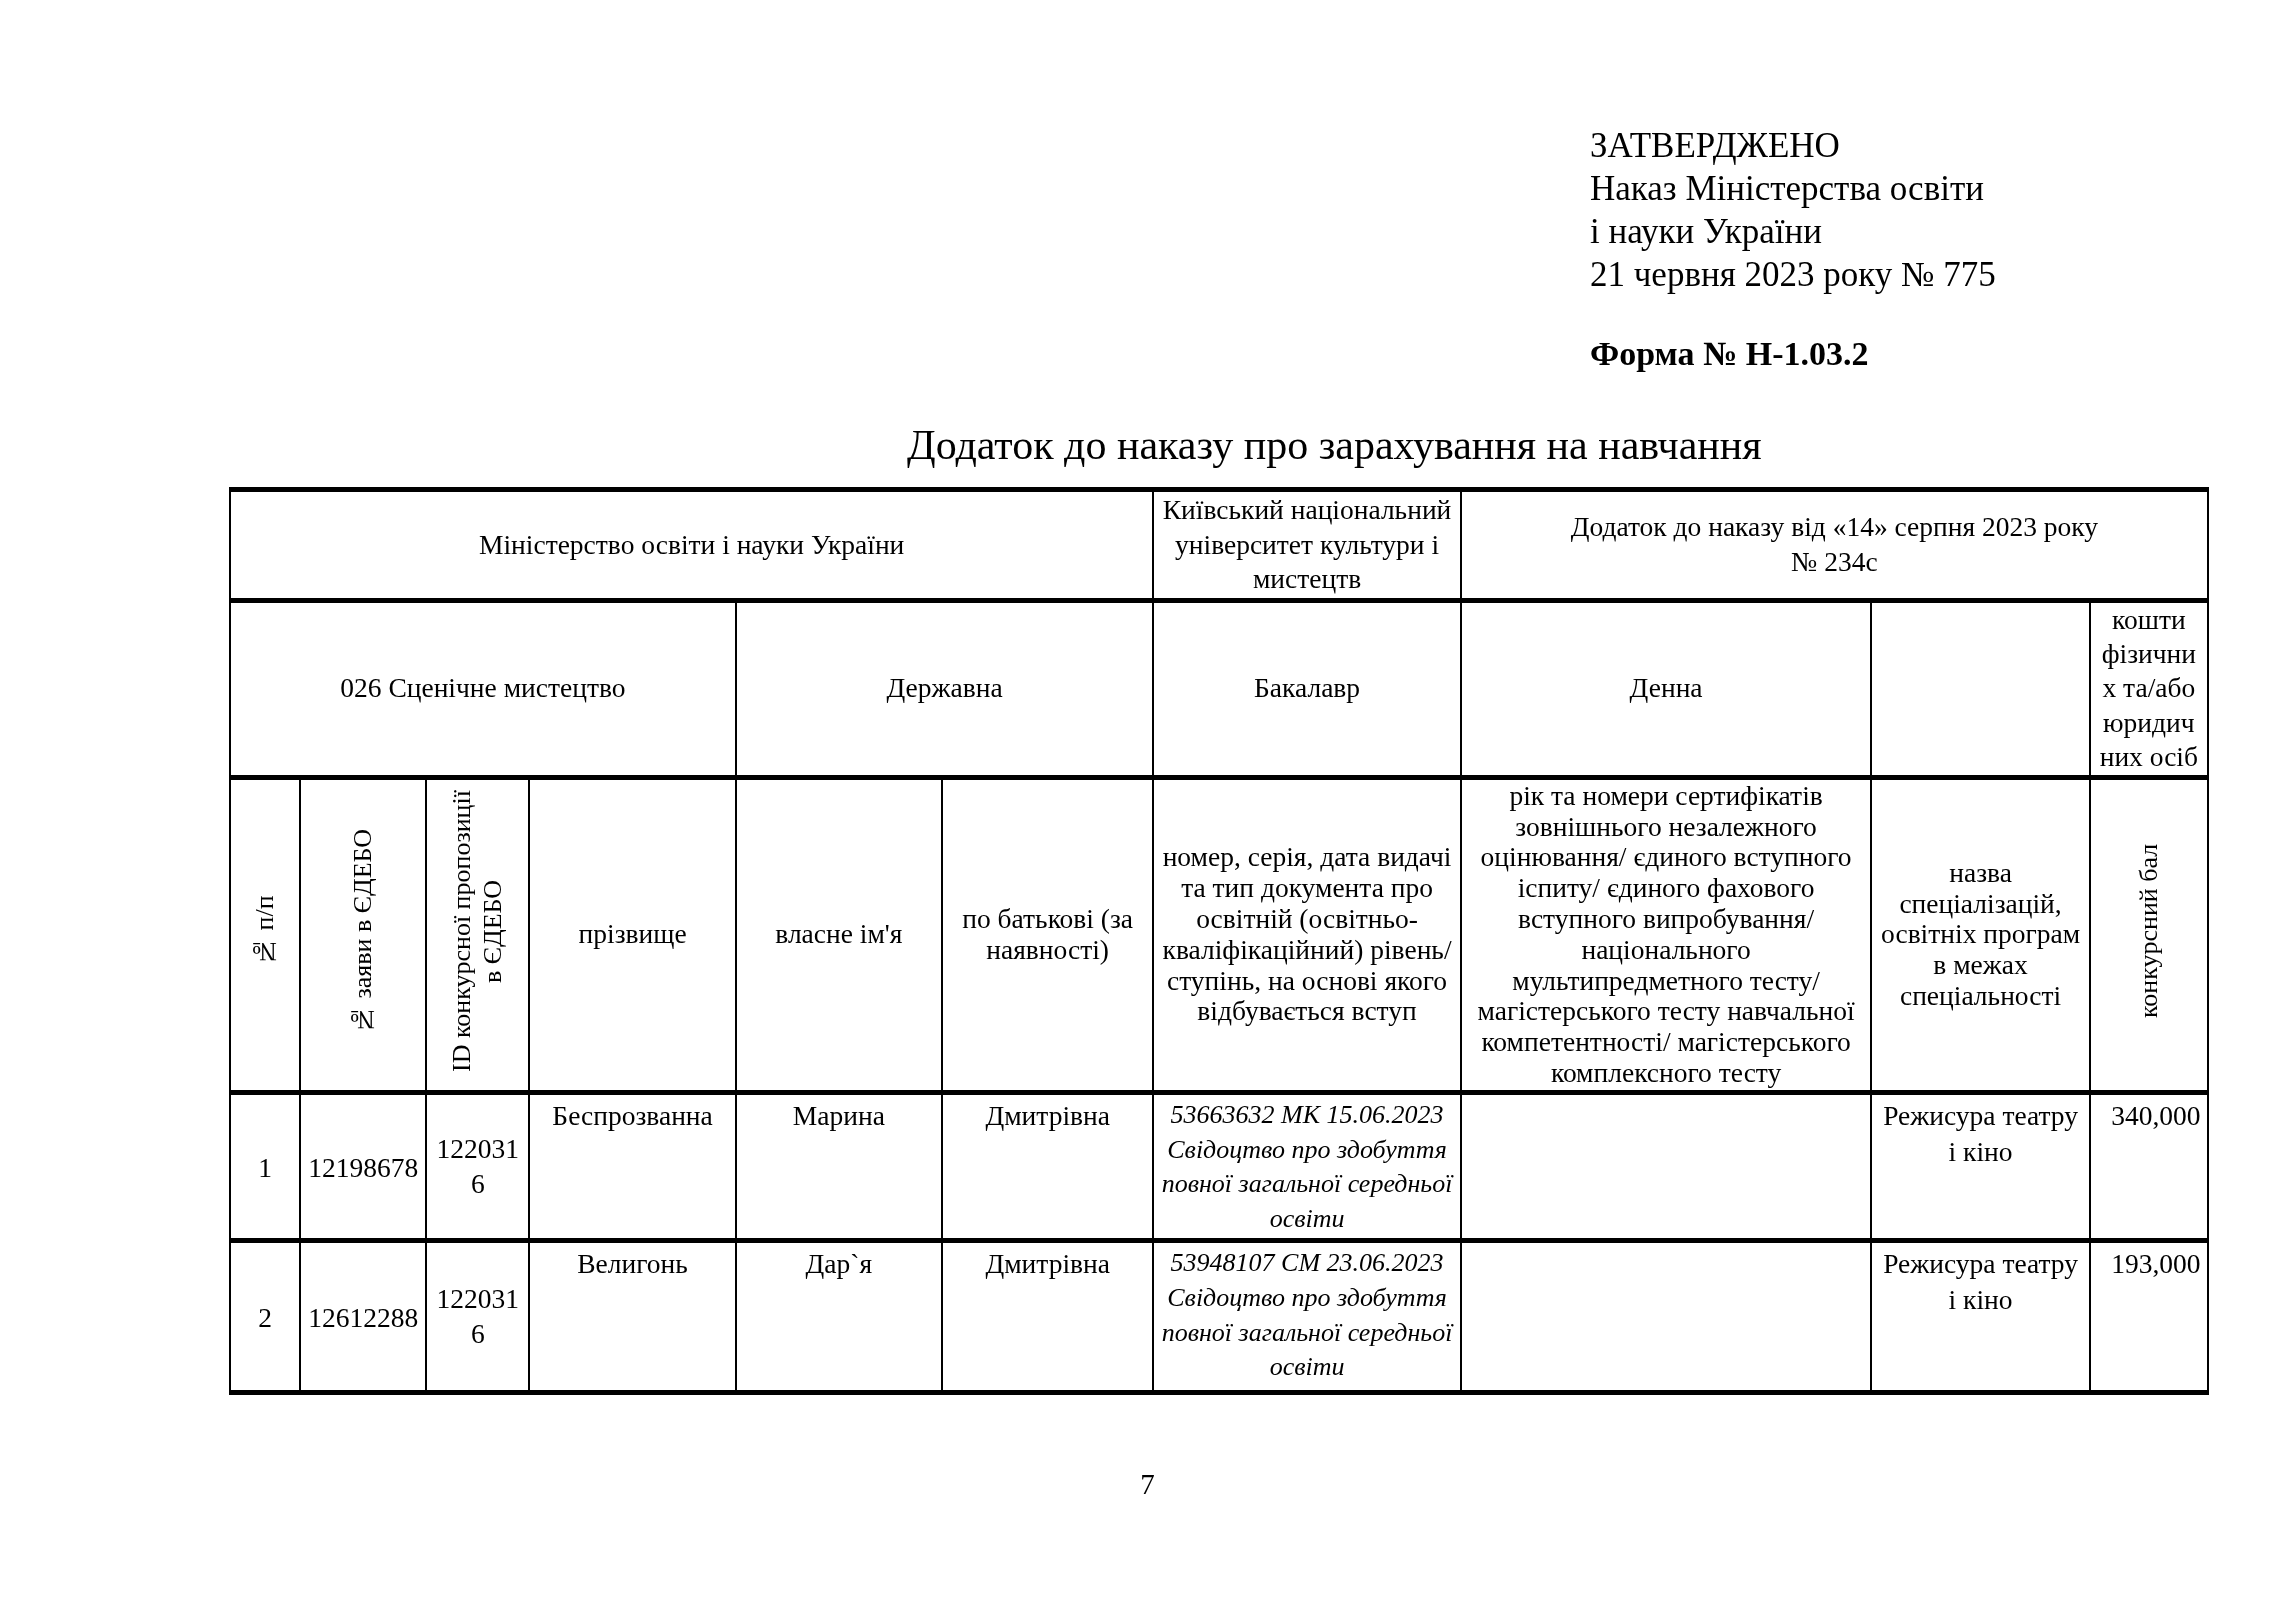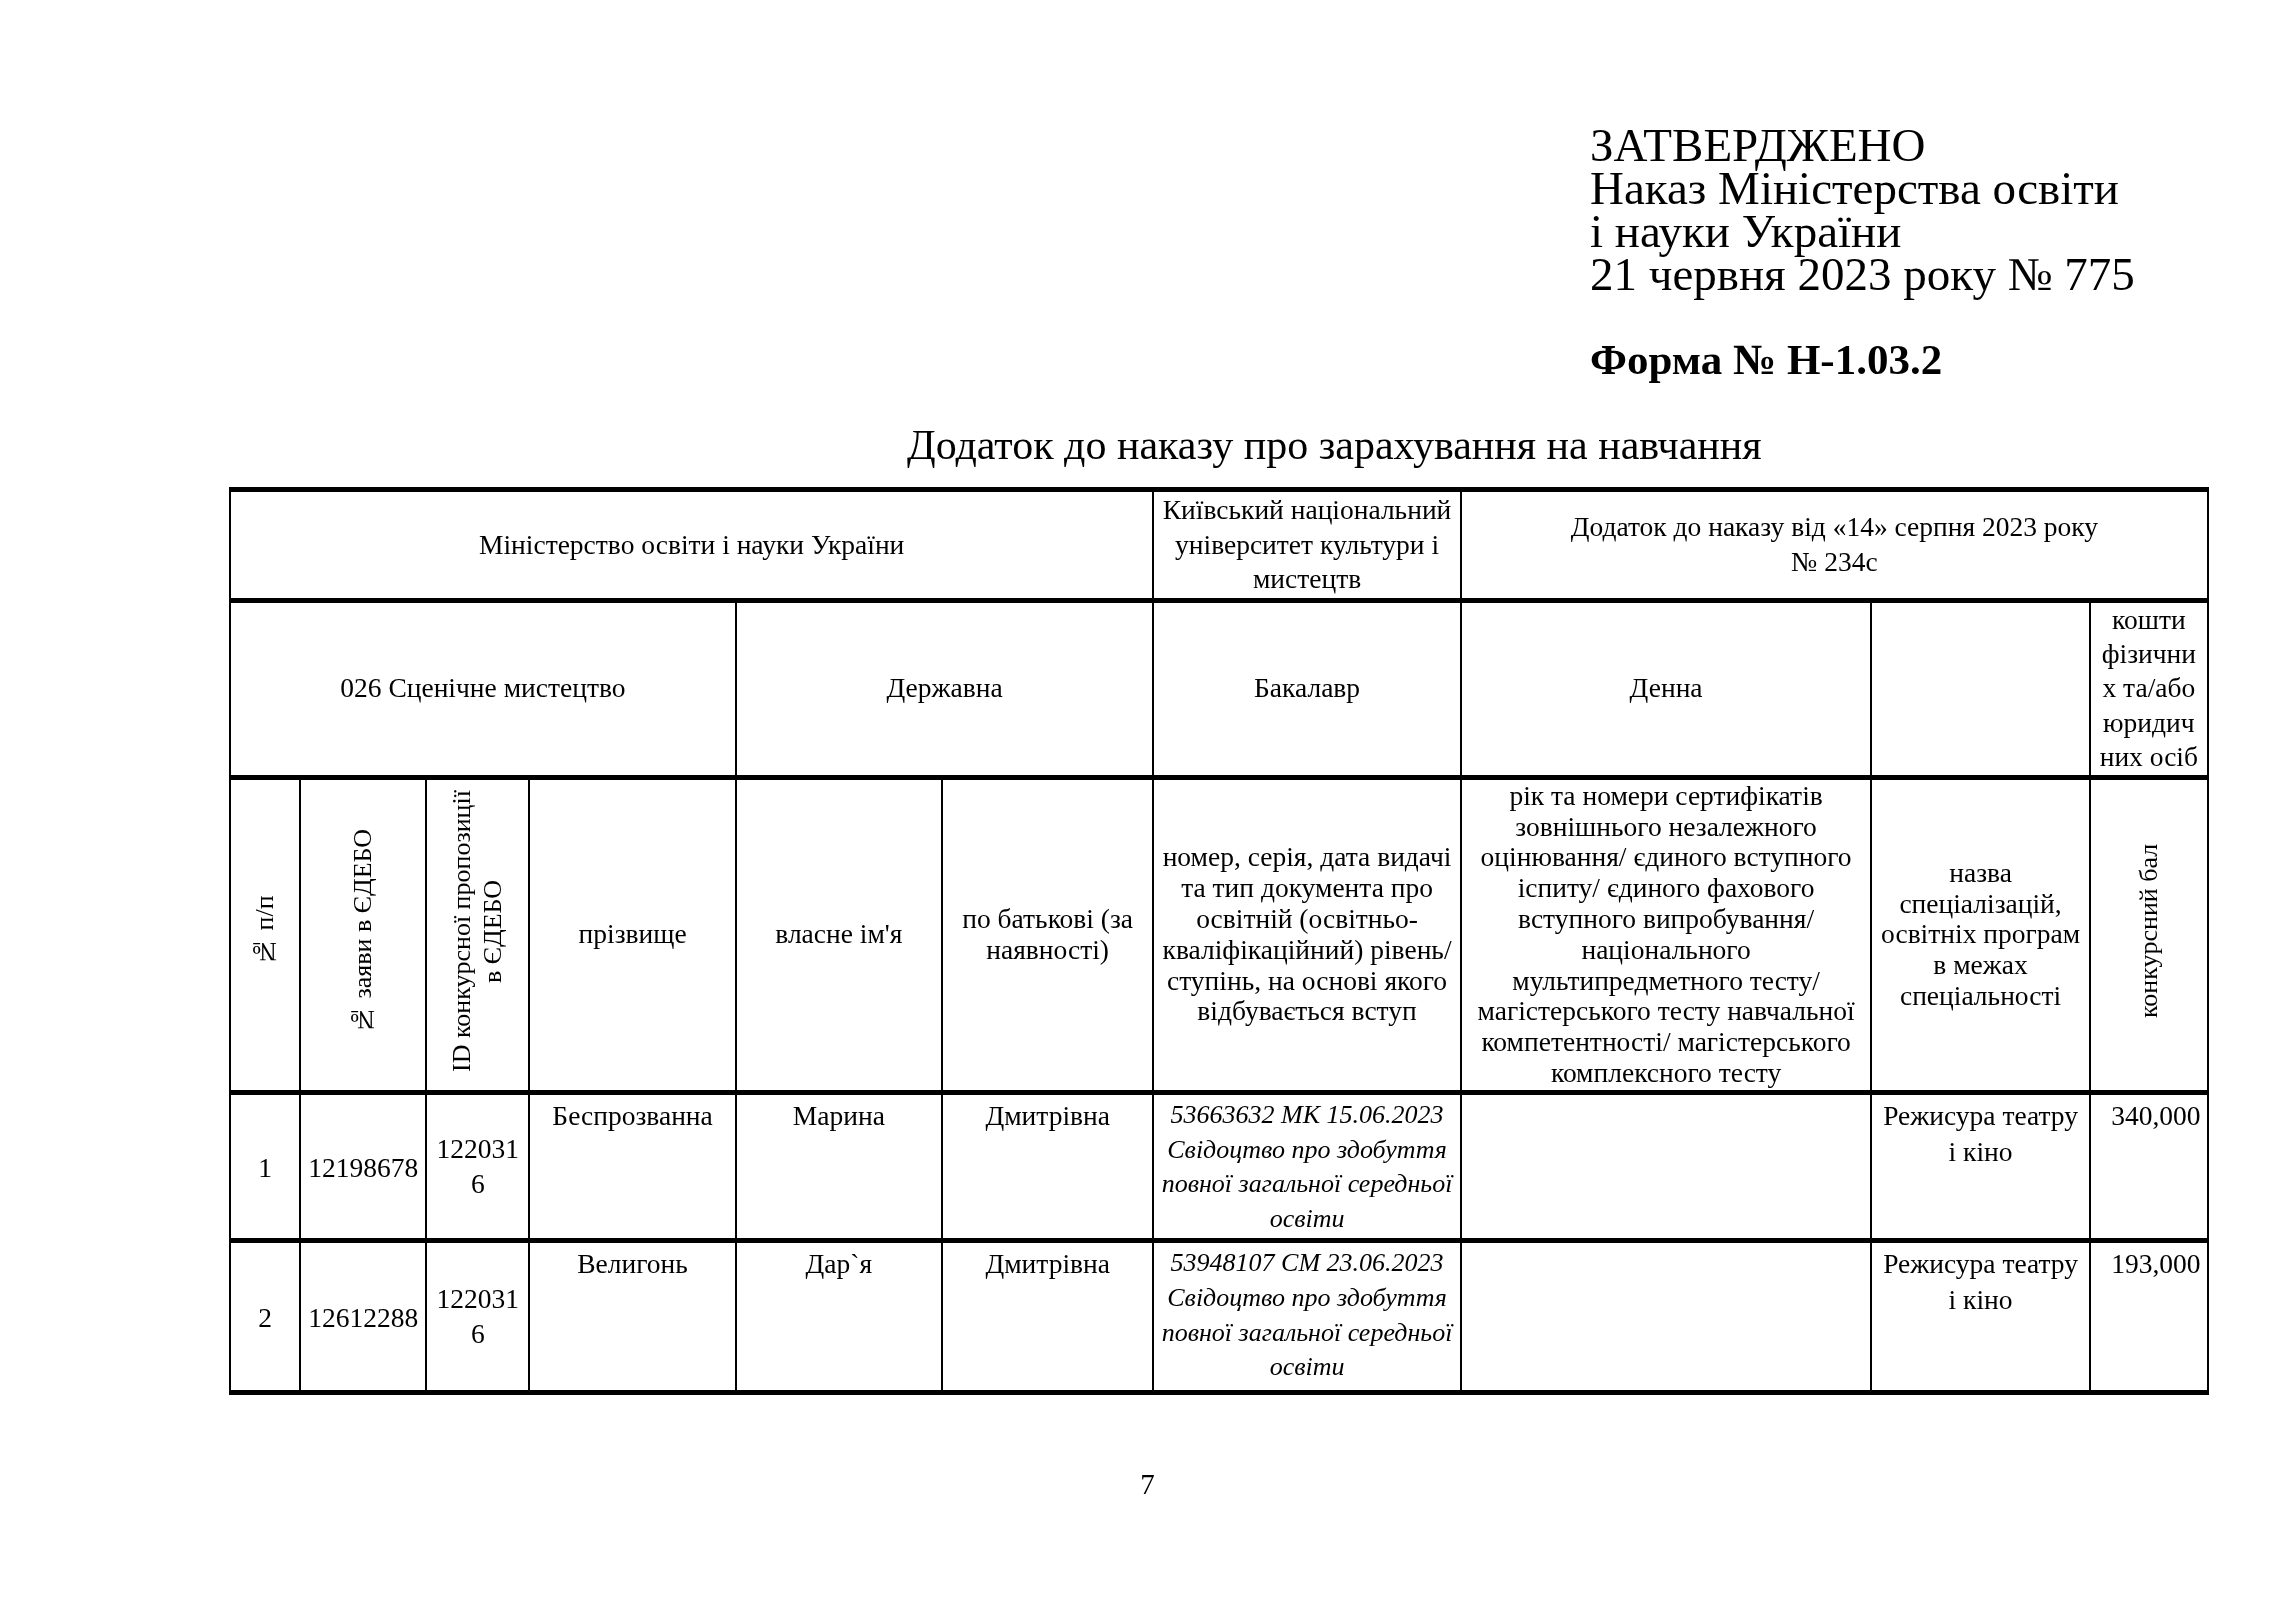--- a/index.html
+++ b/index.html
@@ -9,29 +9,29 @@
     height: 1623px;
     background: #ffffff;
     color: #000000;
     font-family: "Liberation Serif", "DejaVu Serif", serif;
     overflow: hidden;
   }
   .approval {
     position: absolute;
     left: 1590px;
     top: 124px;
-    font-size: 47px;
+    font-size: 35px;
     line-height: 43px;
     white-space: nowrap;
   }
   .form-label {
     position: absolute;
     left: 1590px;
     top: 335px;
-    font-size: 43px;
+    font-size: 34px;
     font-weight: bold;
     white-space: nowrap;
   }
   .doc-title {
     position: absolute;
     left: 907px;
     top: 421px;
     font-size: 42px;
     white-space: nowrap;
   }

